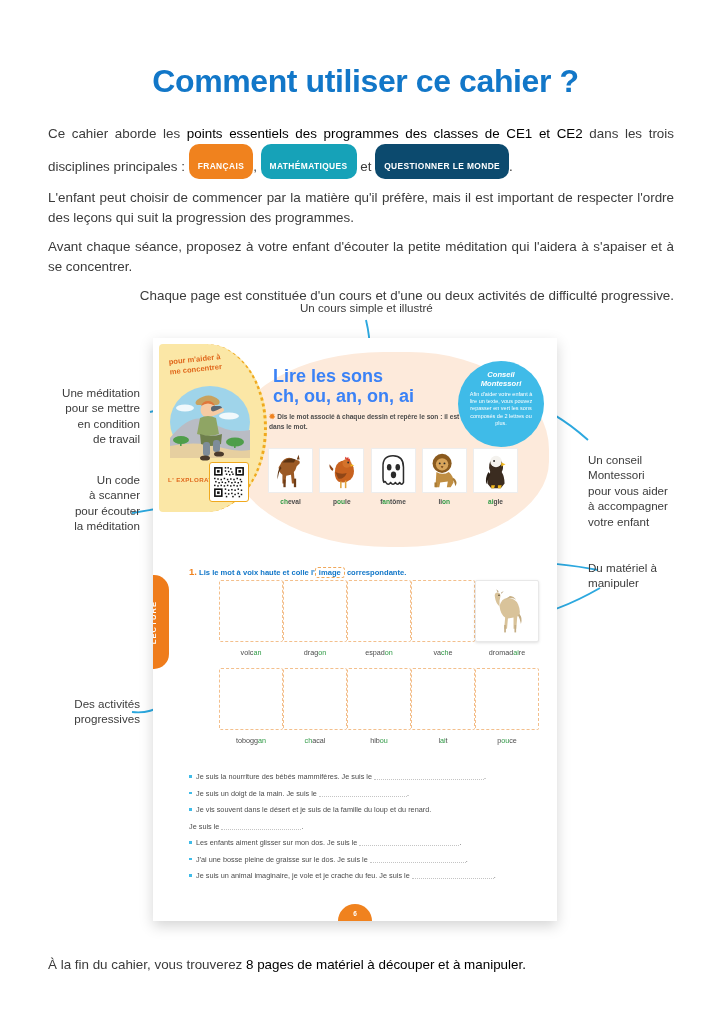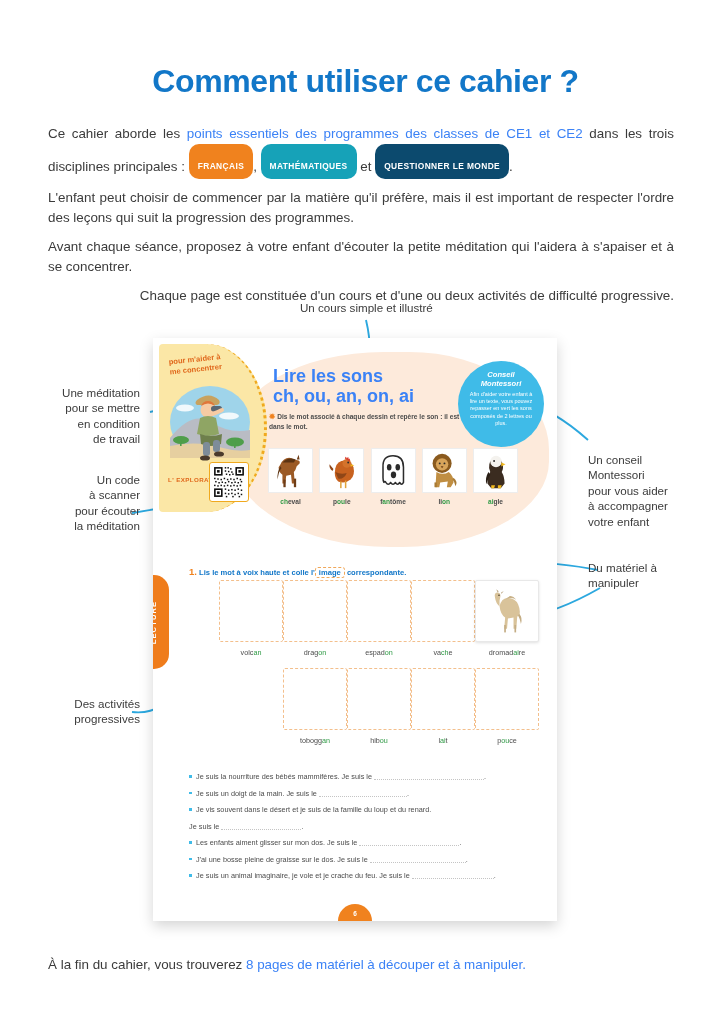--- a/index.html
+++ b/index.html
@@ -19,21 +19,21 @@
     color:#1277c8;
   }
 
   
   .intro{
     position:absolute; left:48px; top:124px; width:626px;
     font-size:13.4px; line-height:20px; color:#3b3b3b;
   }
   .intro p{ margin:0 0 9px 0; text-align:justify; }
   .intro p.last{ text-align:right; }
-  .hl-blue{ color:#3b82f6; }
+  .hl-blue{ color:#000000; }
   .pill{
     display:inline-block; border-radius:10px; color:#fff;
     font-size:8.4px; font-weight:bold; letter-spacing:.4px;
     padding:12px 9px 3px; vertical-align:1.5px;
     font-variant:small-caps; text-transform:uppercase;
   }
   .pill.fr{ background:#f0821e; }
   .pill.ma{ background:#16a2b8; }
   .pill.qm{ background:#0c4a6e; }
 
@@ -488,20 +488,24 @@
     </div>
   </div>
 
   <div class="box-row r2">
     <div class="cell">
         <div class="bx"></div>
         <div class="lbl"><span>tobogg</span><span class="grn">an</span><span></span></div>
       </div>
     <div class="cell">
         <div class="bx"></div>
+        <div class="lbl"><span></span><span class="grn">ch</span><span>acal</span></div>
+      </div>
+    <div class="cell">
+        <div class="bx"></div>
         <div class="lbl"><span>hib</span><span class="grn">ou</span><span></span></div>
       </div>
     <div class="cell">
         <div class="bx"></div>
         <div class="lbl"><span>l</span><span class="grn">ai</span><span>t</span></div>
       </div>
     <div class="cell">
         <div class="bx"></div>
         <div class="lbl"><span>p</span><span class="grn">ou</span><span>ce</span></div>
       </div>

